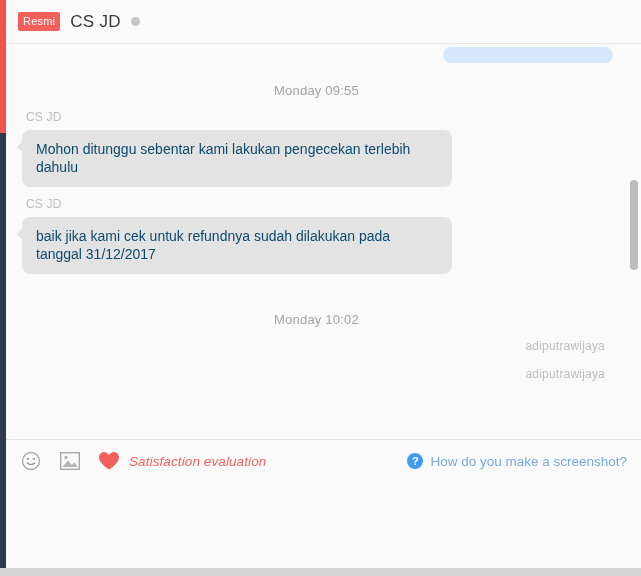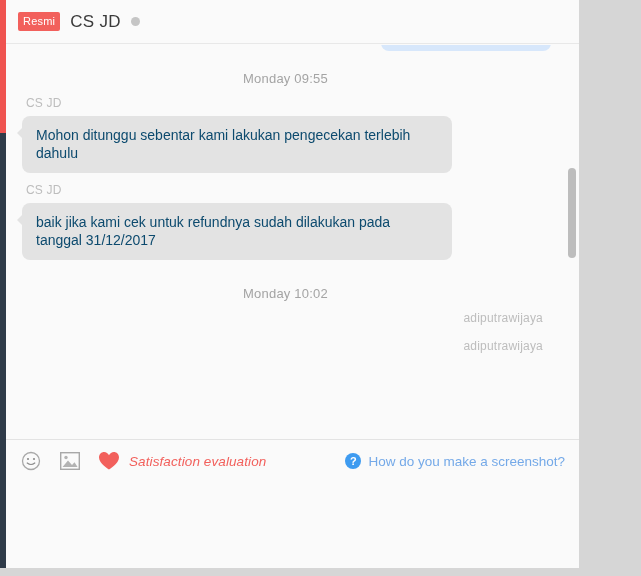--- a/index.html
+++ b/index.html
@@ -18,21 +18,21 @@
     height: 576px;
     overflow: hidden;
     background: #d6d6d6;
   }
 
   
   .window {
     position: absolute;
     left: 0;
     top: 0;
-    width: 579px;
+    width: 641px;
     height: 568px;
     background: #fafafa;
     overflow: hidden;
   }
 
   
   .rail-red {
     position: absolute;
     left: 0;
     top: 0;
@@ -113,21 +113,21 @@
     width: 170px;
     height: 16px;
     background: #d7e7fb;
     border-radius: 10px;
   }
 
   .timestamp {
     text-align: center;
     font-size: 13px;
     color: #a4a4a4;
-    margin: 0;
+    margin: 12px;
     padding: 26px 0 0 0;
     letter-spacing: 0.2px;
   }
 
   .msg-block { margin-top: 10px; }
   .msg-block.left  { text-align: left; }
   .msg-block.right { text-align: right; }
 
   .sender {
     font-size: 12px;

